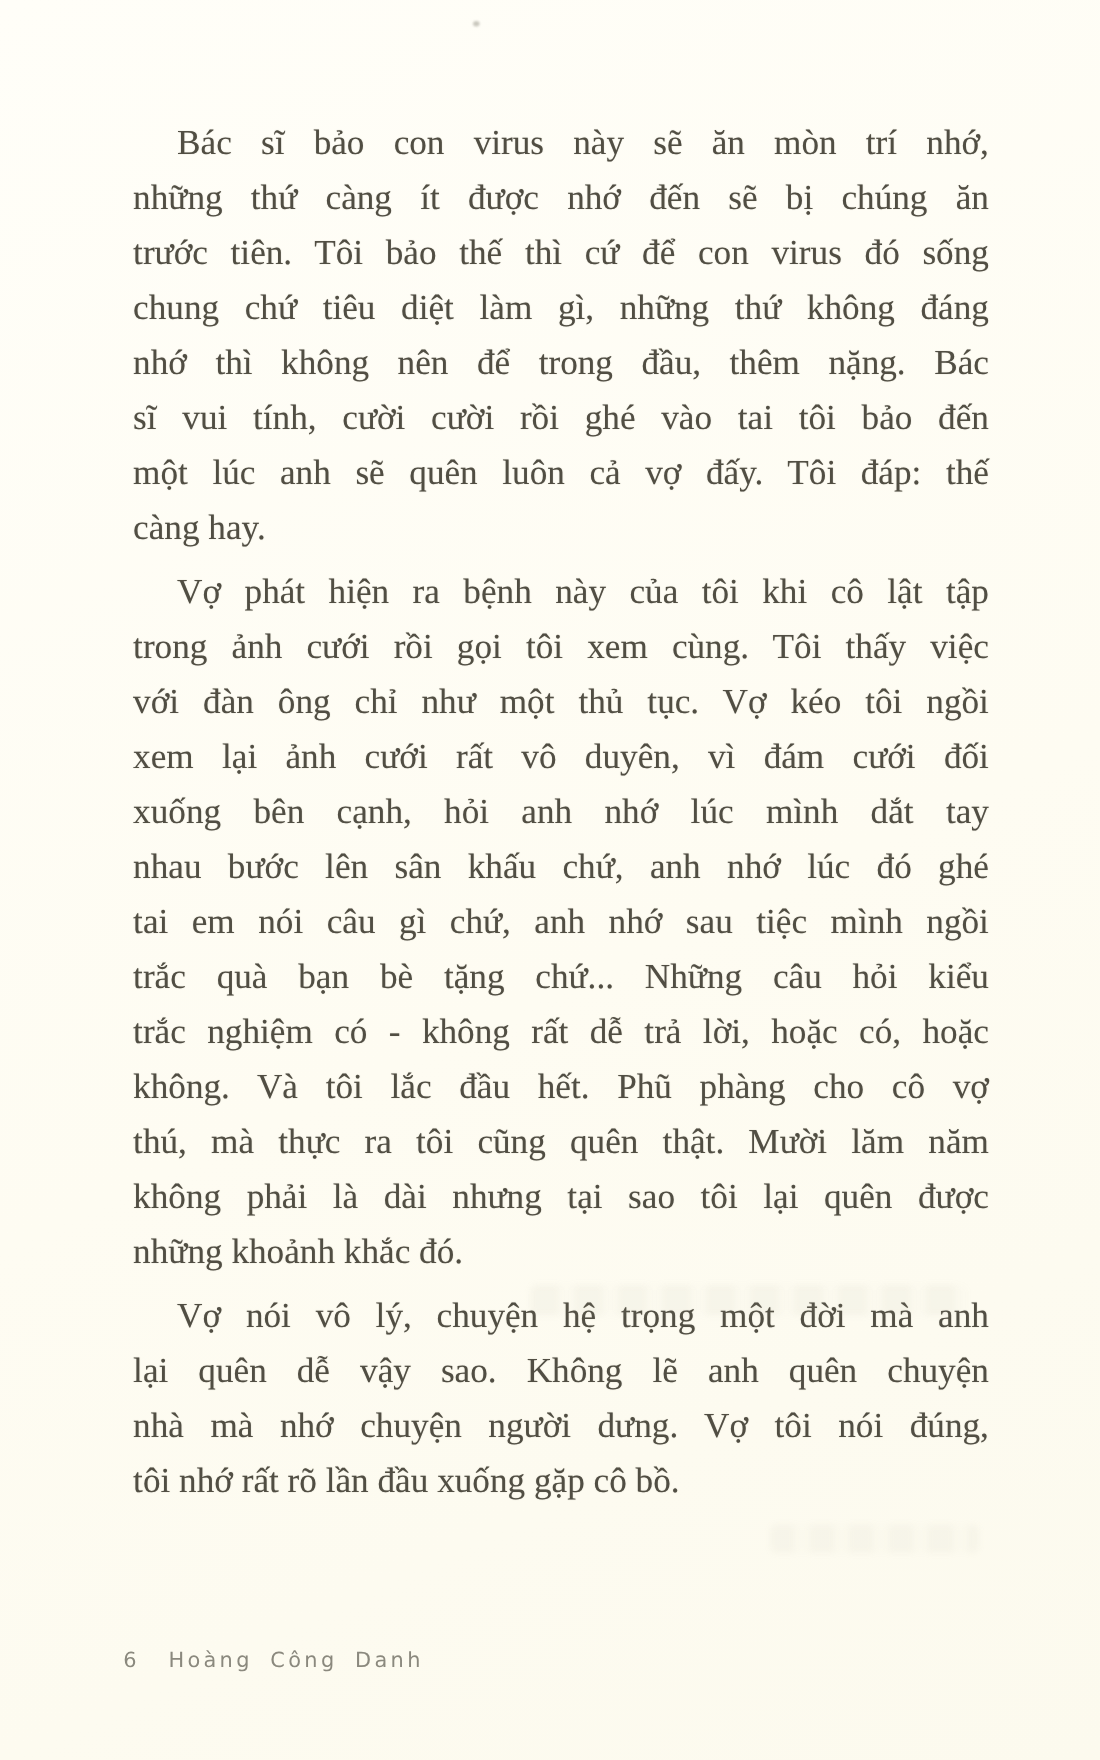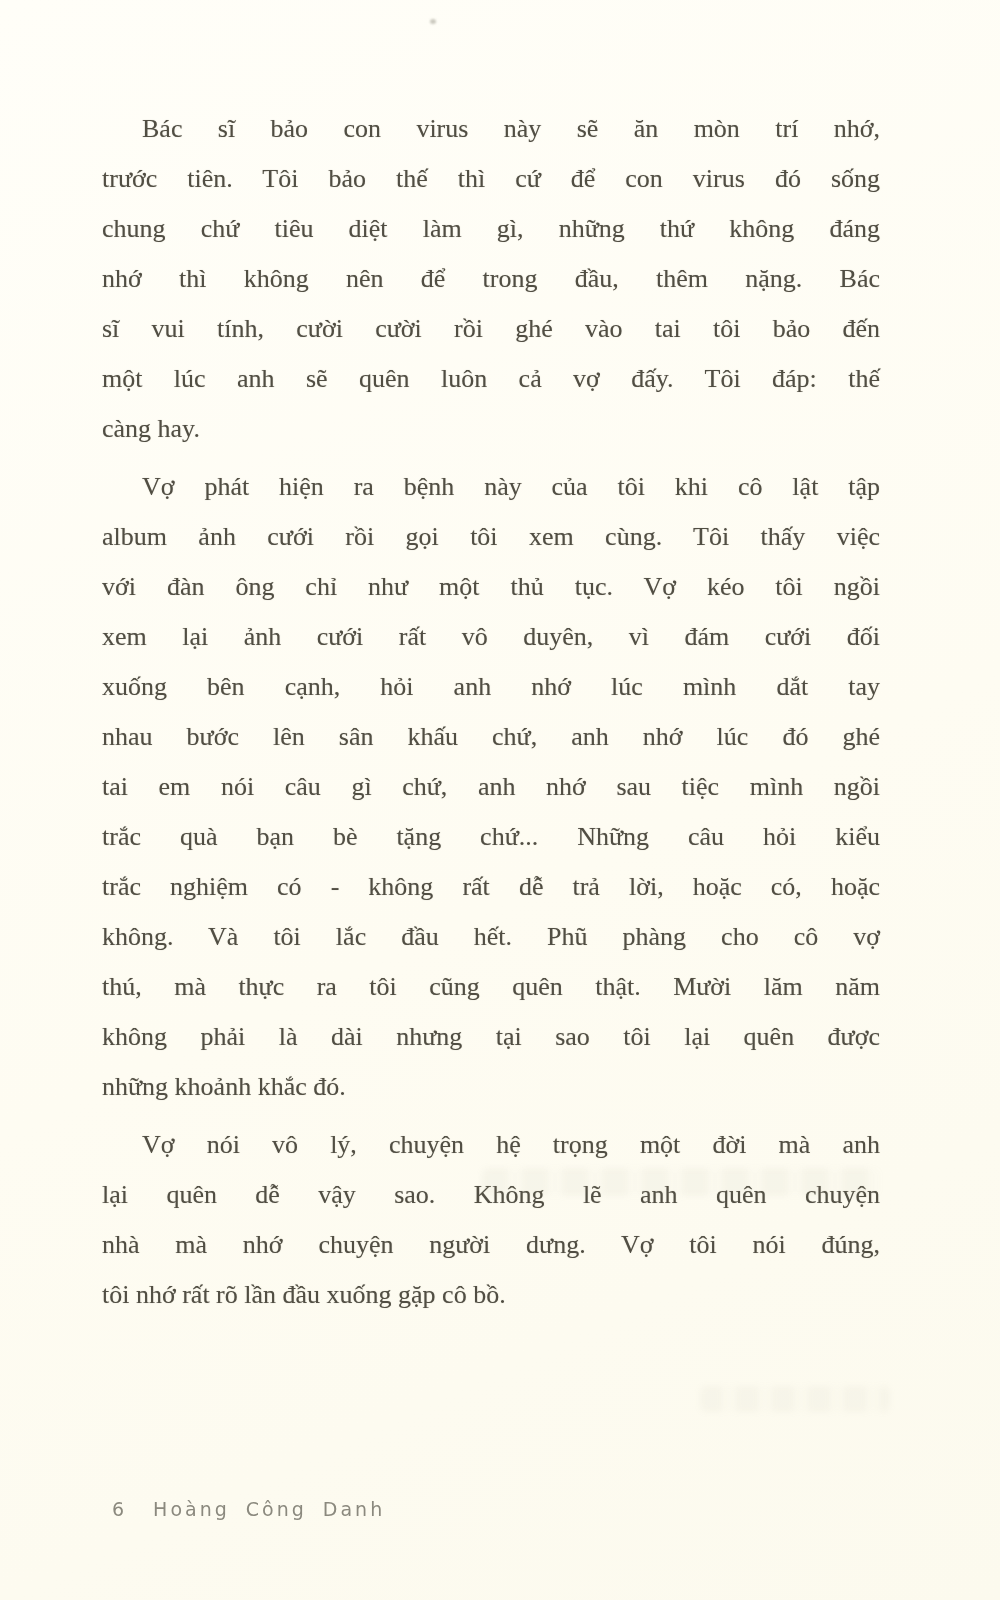--- a/index.html
+++ b/index.html
@@ -27,25 +27,25 @@
     top: 19px;
     width: 6px;
     height: 5px;
     background: #aeaca0;
     border-radius: 50%;
     filter: blur(1px);
     opacity: 0.65;
   }
   .text-block {
     position: absolute;
-    left: 102px;
+    left: 121px;
     top: 104px;
     width: 778px;
     color: #514e43;
-    font-size: 26px;
+    font-size: 32px;
     line-height: 50px;
     text-shadow: 0 0 1px rgba(81, 78, 67, 0.35);
   }
   .para { margin: 0 0 8px 0; }
   .line {
     text-align: justify;
     text-align-last: justify;
     height: 50px;
     white-space: normal;
   }
@@ -88,31 +88,32 @@
 <body>
 
 <div class="page">
 
   <div class="speck"></div>
 
   <div class="text-block">
 
     <div class="para">
       <div class="line first">Bác sĩ bảo con virus này sẽ ăn mòn trí nhớ,</div>
+      <div class="line">những thứ càng ít được nhớ đến sẽ bị chúng ăn</div>
       <div class="line">trước tiên. Tôi bảo thế thì cứ để con virus đó sống</div>
       <div class="line">chung chứ tiêu diệt làm gì, những thứ không đáng</div>
       <div class="line">nhớ thì không nên để trong đầu, thêm nặng. Bác</div>
       <div class="line">sĩ vui tính, cười cười rồi ghé vào tai tôi bảo đến</div>
       <div class="line">một lúc anh sẽ quên luôn cả vợ đấy. Tôi đáp: thế</div>
       <div class="line last">càng hay.</div>
     </div>
 
     <div class="para">
       <div class="line first">Vợ phát hiện ra bệnh này của tôi khi cô lật tập</div>
-      <div class="line">album ảnh cưới rồi gọi tôi xem cùng. Tôi thấy việc</div>
+      <div class="line">trong ảnh cưới rồi gọi tôi xem cùng. Tôi thấy việc</div>
       <div class="line">với đàn ông chỉ như một thủ tục. Vợ kéo tôi ngồi</div>
       <div class="line">xem lại ảnh cưới rất vô duyên, vì đám cưới đối</div>
       <div class="line">xuống bên cạnh, hỏi anh nhớ lúc mình dắt tay</div>
       <div class="line">nhau bước lên sân khấu chứ, anh nhớ lúc đó ghé</div>
       <div class="line">tai em nói câu gì chứ, anh nhớ sau tiệc mình ngồi</div>
       <div class="line">trắc quà bạn bè tặng chứ... Những câu hỏi kiểu</div>
       <div class="line">trắc nghiệm có - không rất dễ trả lời, hoặc có, hoặc</div>
       <div class="line">không. Và tôi lắc đầu hết. Phũ phàng cho cô vợ</div>
       <div class="line">thú, mà thực ra tôi cũng quên thật. Mười lăm năm</div>
       <div class="line">không phải là dài nhưng tại sao tôi lại quên được</div>

